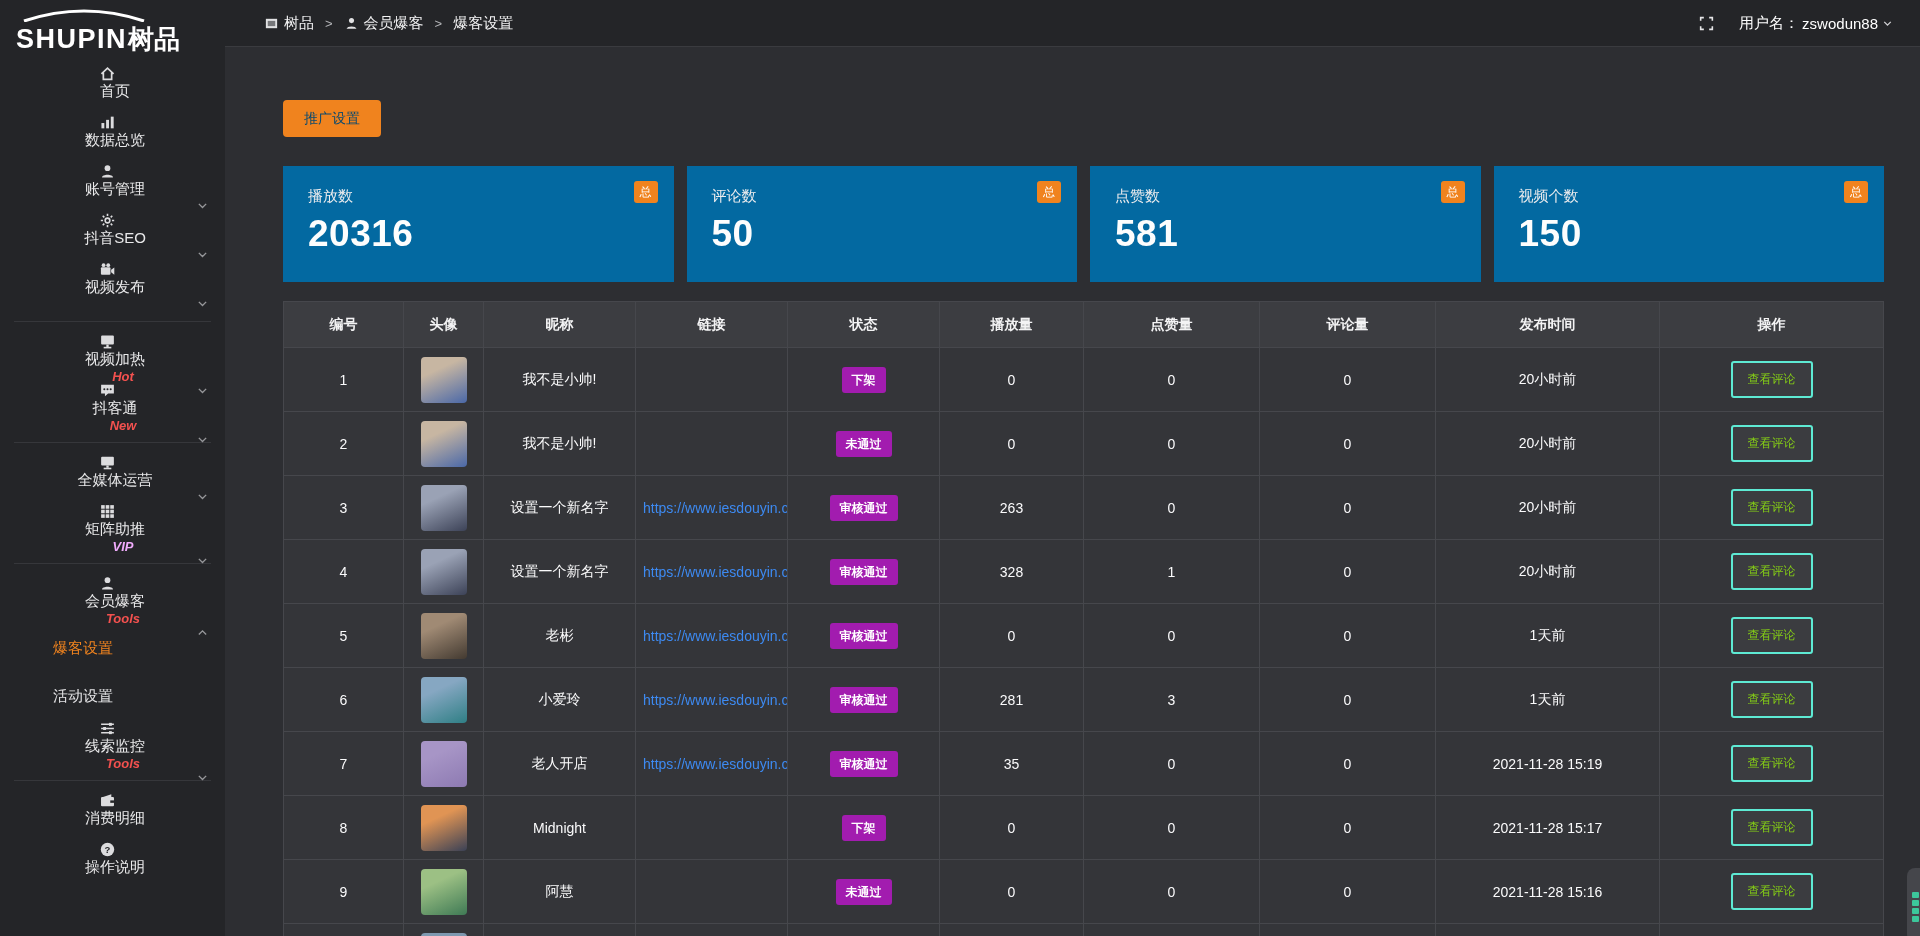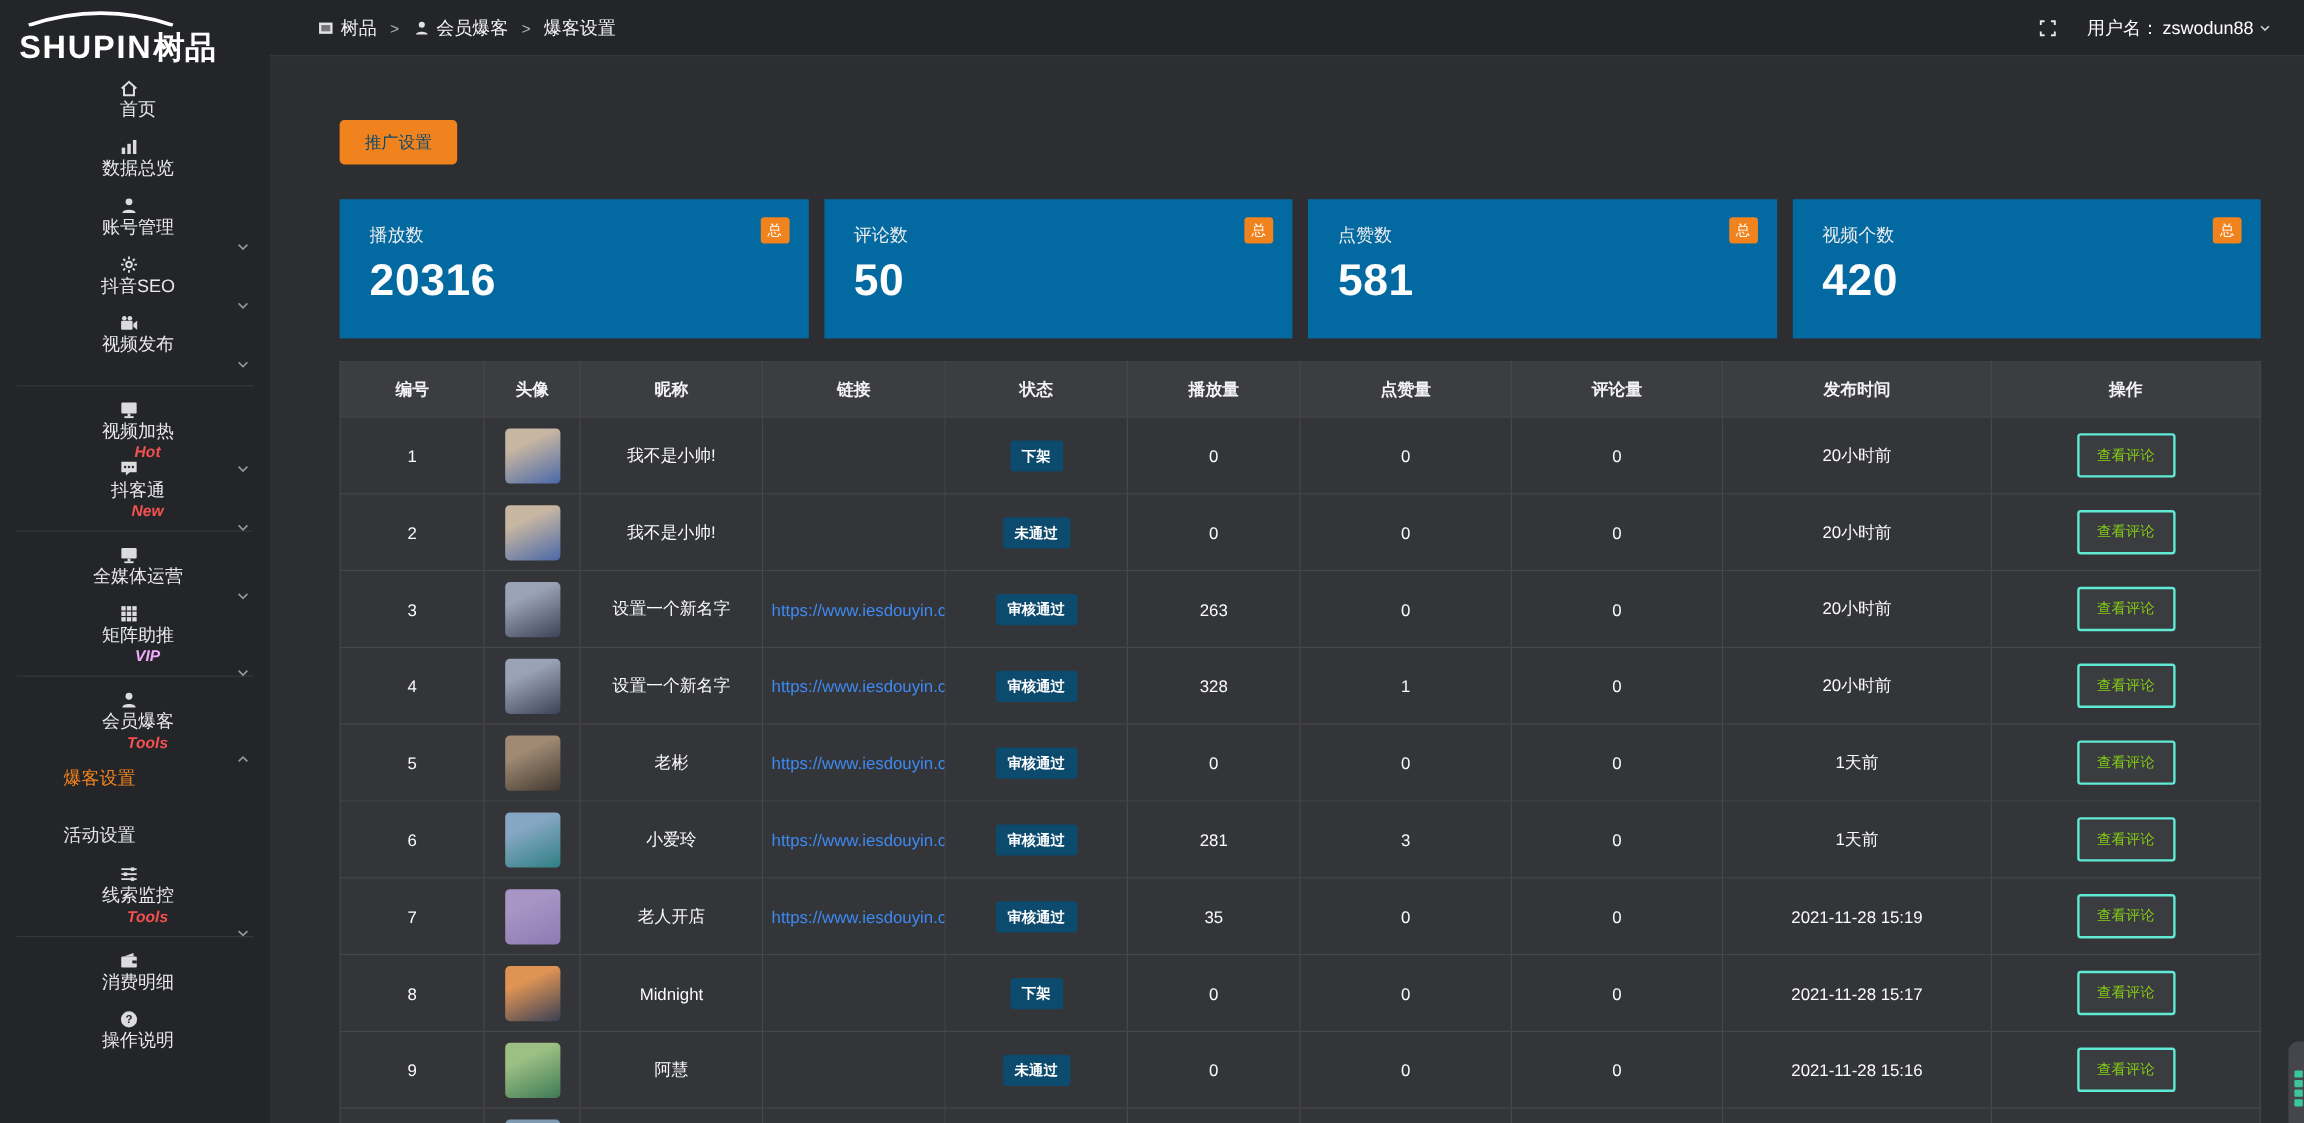--- a/index.html
+++ b/index.html
@@ -54,21 +54,21 @@
                 font-size:12px; line-height:1; padding:5px 6px; border-radius:3px; }
   
   .table-wrap { margin-top:19px; }
   table { width:100%; border-collapse:collapse; table-layout:fixed; }
   th { background:#3c3d41; height:46px; font-size:14px; font-weight:700; color:#f3f3f4;
        border:1px solid #46474c; }
   td { background:#343539; height:64px; text-align:center; font-size:14px; color:#fbfbfc;
        border:1px solid #46474c; padding:0 6px; overflow:hidden; }
   td.link-cell { color:#3d8af2; white-space:nowrap; text-align:left; padding:0 0 0 7px; cursor:pointer; }
   .avatar { width:46px; height:46px; border-radius:4px; margin:0 auto; }
-  .status-badge { display:inline-block; background:#0c4a6e; color:#fff; font-size:12px;
+  .status-badge { display:inline-block; background:#a21caf; color:#fff; font-size:12px;
                   line-height:1; padding:7px 10px; border-radius:3px; font-weight:600; cursor:default; }
   .action-btn { background:#3b3c40; border:2px solid #5eead4; color:#84cc16; font-size:12px;
                 padding:8px 15px; border-radius:3px; cursor:pointer; font-family:inherit; }
   
   .floating-widget { position:absolute; right:-33px; top:868px; width:46px; height:74px;
                      background:#45464b; border-radius:8px; cursor:pointer; }
   .fw-bars { position:absolute; left:5px; top:24px; display:flex; flex-direction:column; gap:2px; }
   .fw-bars span { display:block; width:7px; height:6px; background:#3cc79b; border-radius:1px; }
 </style>
 </head>
@@ -367,21 +367,21 @@
             <div class="card-value">50</div>
             <span class="card-badge">总</span>
           </div>
           <div class="card">
             <div class="card-label">点赞数</div>
             <div class="card-value">581</div>
             <span class="card-badge">总</span>
           </div>
           <div class="card">
             <div class="card-label">视频个数</div>
-            <div class="card-value">420</div>
+            <div class="card-value">150</div>
             <span class="card-badge">总</span>
           </div>
         </div>
 
       <div class="table-wrap">
         <table>
           <colgroup>
             <col style="width:7.5%">
               <col style="width:5%">
               <col style="width:9.5%">

